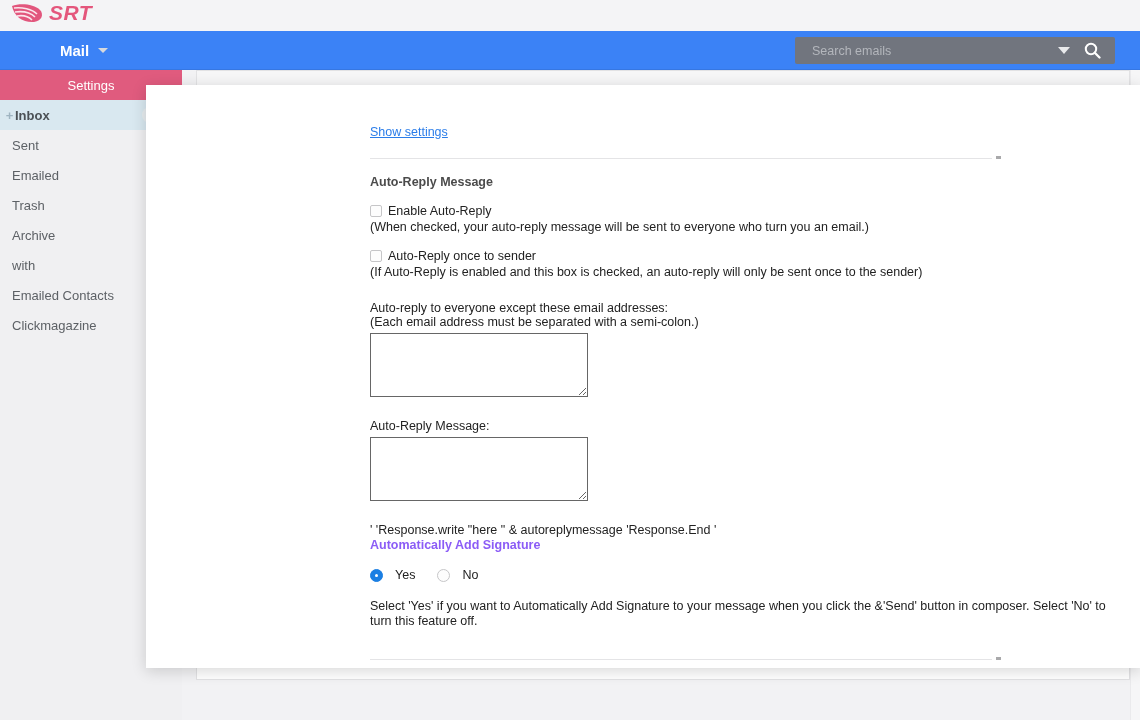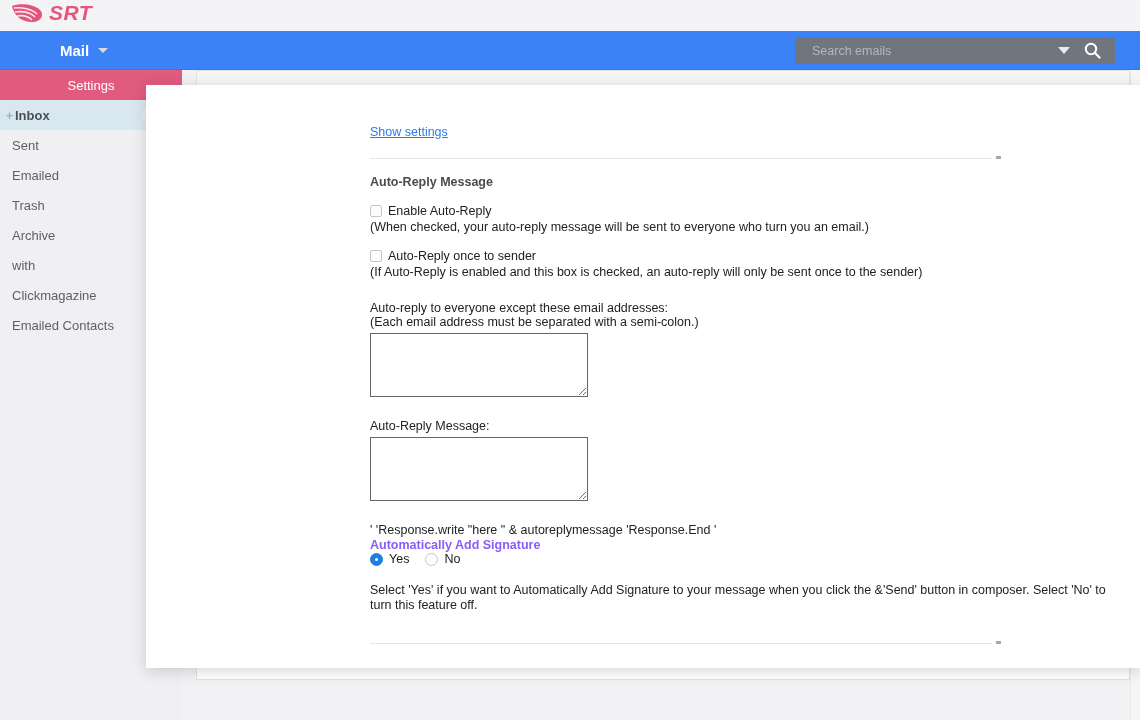--- a/index.html
+++ b/index.html
@@ -290,21 +290,22 @@
   }
   .sig-title {
     font-size: 12.5px;
     font-weight: bold;
     color: #8b5cf6;
     margin: 1px 0 0 0;
   }
   .radio-row {
     display: flex;
     align-items: center;
-    gap: 6px;
+    margin-top: 16px;
+    gap: 12px;
   }
   .rad {
     -webkit-appearance: none;
     appearance: none;
     width: 13px; height: 13px;
     border-radius: 50%;
     border: 1px solid #c6c6c8;
     background: #fdfdfd;
     margin: 0;
     cursor: pointer;
@@ -402,24 +403,24 @@
     <li class="nav-item">
       <span class="nav-label">Trash</span>
     </li>
     <li class="nav-item">
       <span class="nav-label">Archive</span>
     </li>
     <li class="nav-item">
       <span class="nav-label">with</span>
     </li>
     <li class="nav-item">
+      <span class="nav-label">Emailed Contacts</span>
+    </li>
+    <li class="nav-item">
       <span class="nav-label">Clickmagazine</span>
-    </li>
-    <li class="nav-item">
-      <span class="nav-label">Emailed Contacts</span>
     </li>
   </ul>
 </div>
 
 <div class="bg-panel">
   <div class="bg-panel-strip"></div>
 </div>
 
 <div class="page-scroll-track">
   <div class="page-scroll-thumb"></div>

